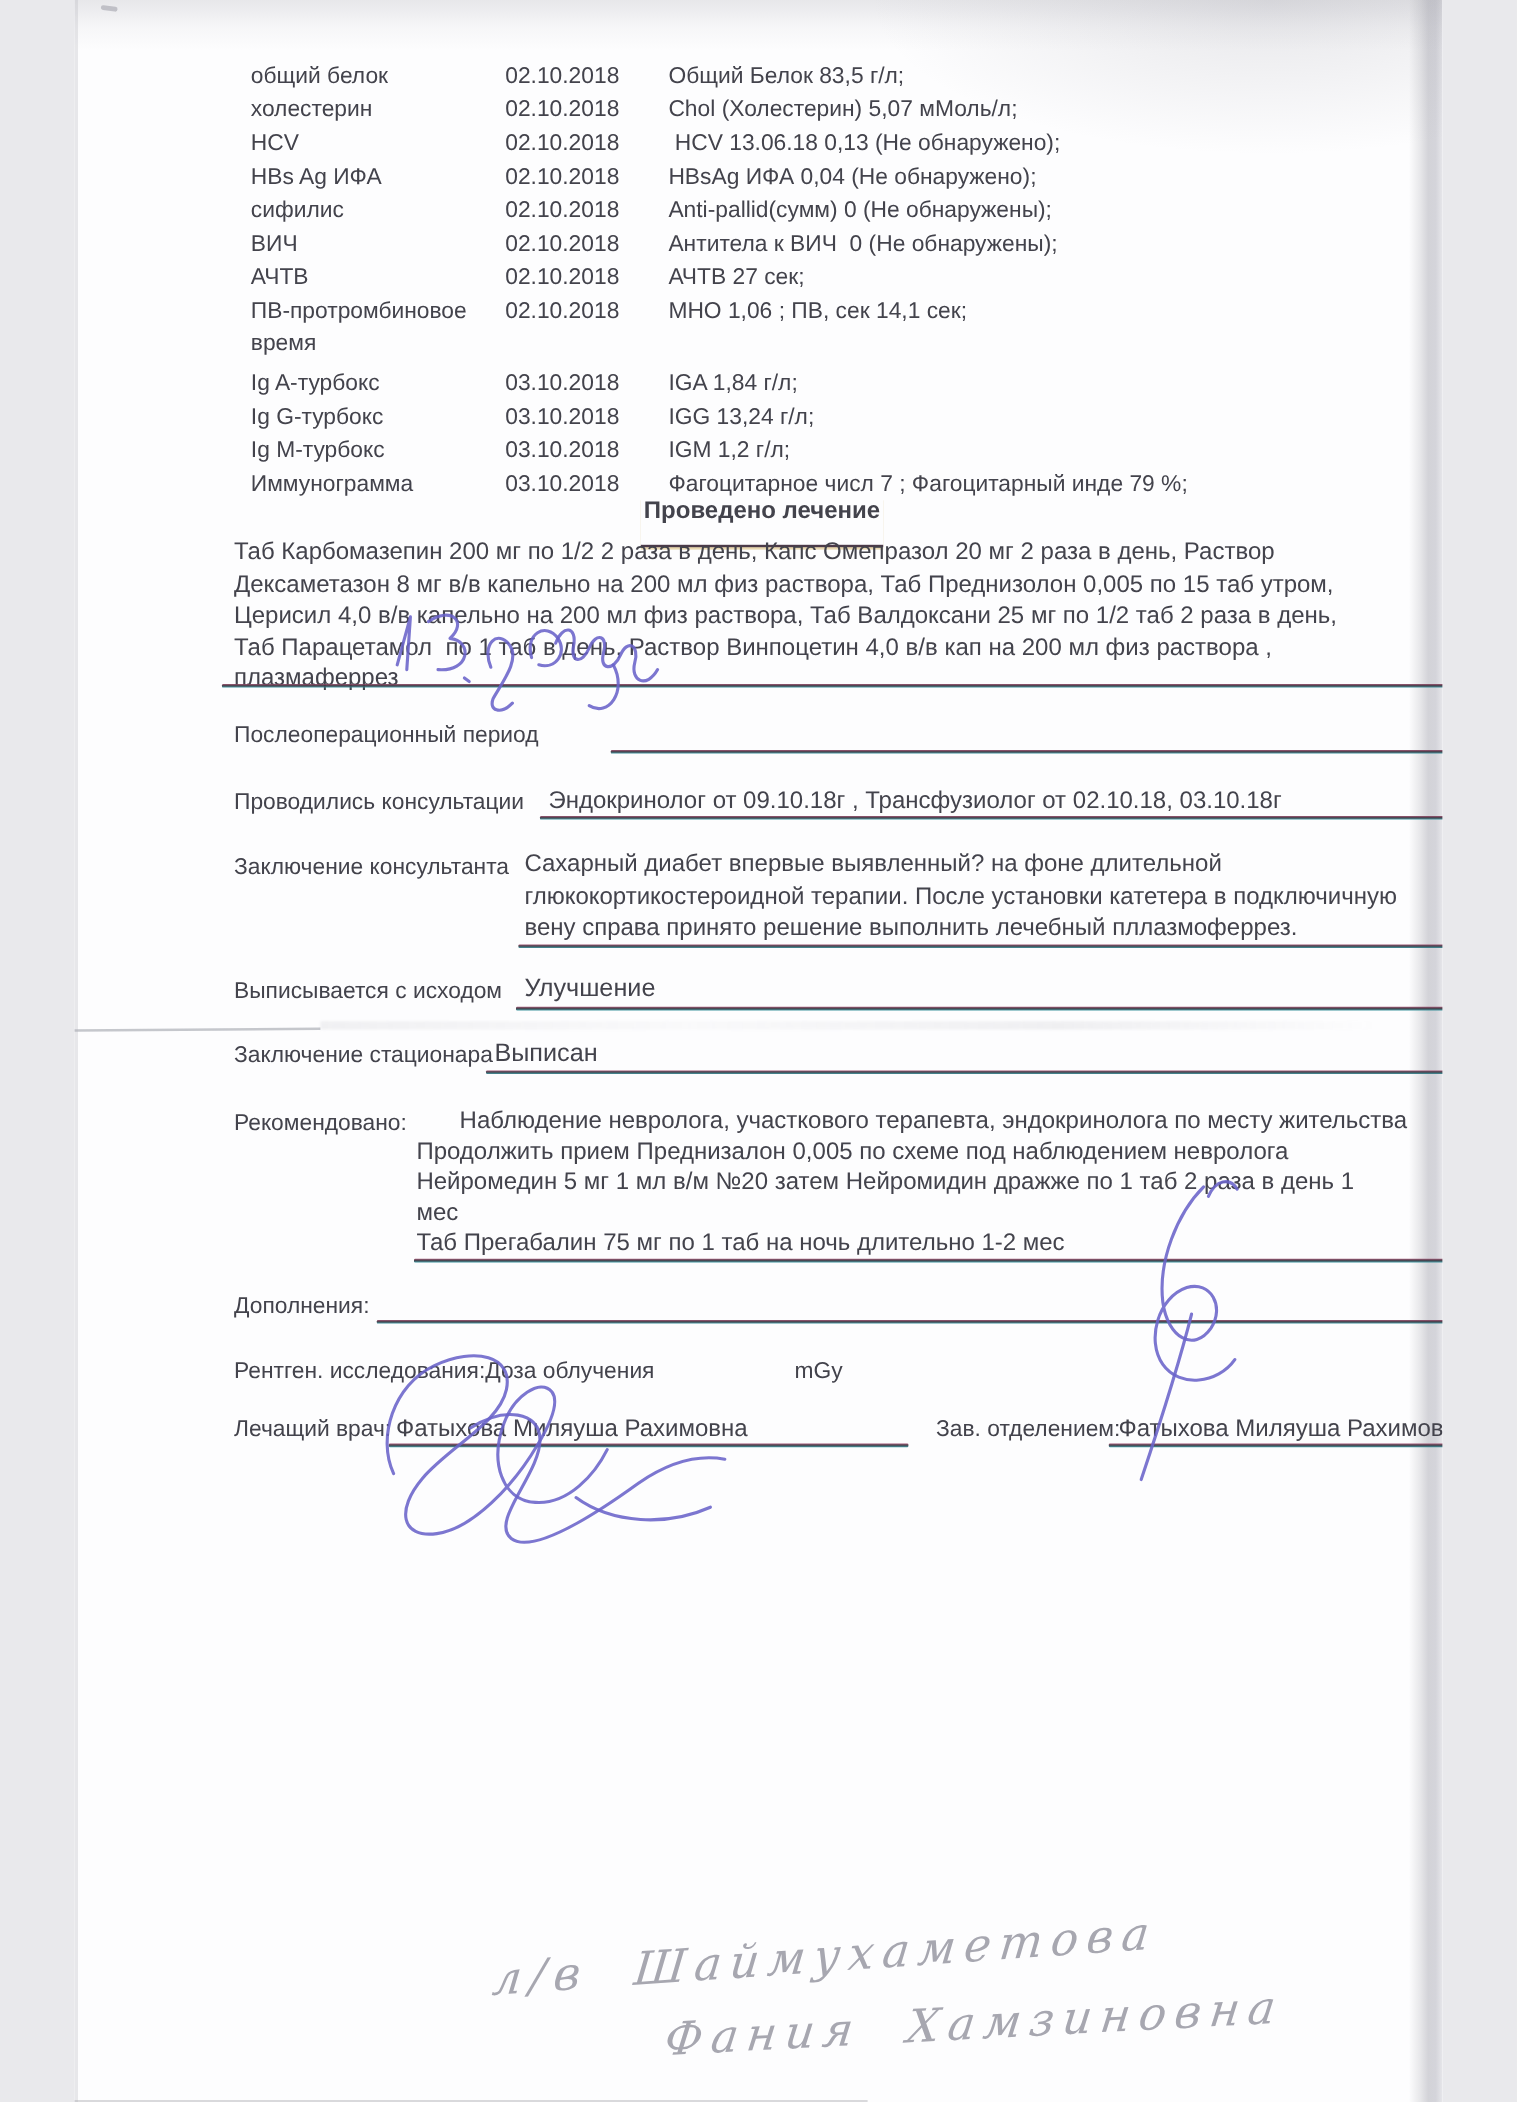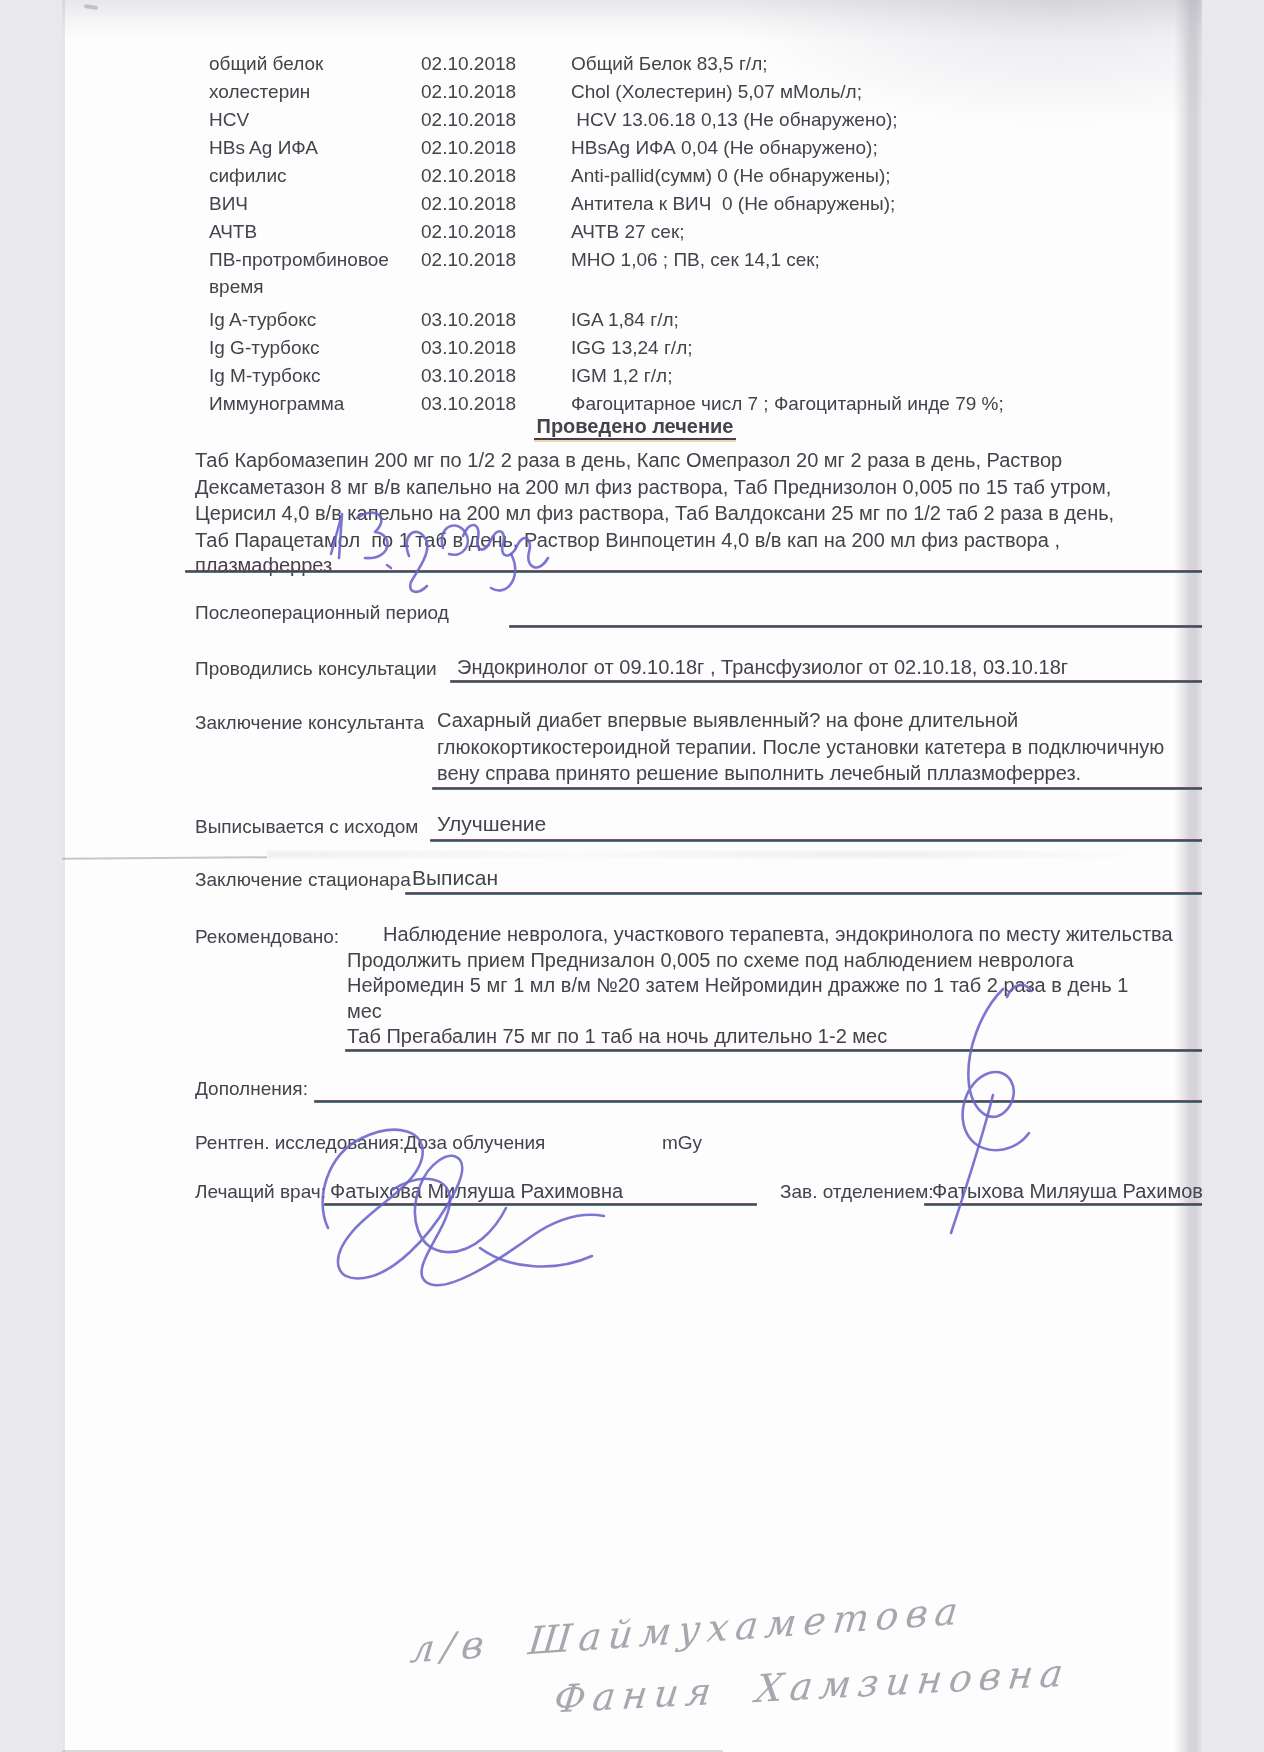--- a/index.html
+++ b/index.html
@@ -6,25 +6,25 @@
   .page{
     position:relative;width:1140px;height:1752px;margin:0 auto;
     background:#fdfdfe;overflow:hidden;
     font-family:"Liberation Sans",sans-serif;color:#43434c;
   }
   
   .labs{position:absolute;left:147px;top:50px;width:920px;font-size:19px;}
   .lab-row{display:flex;align-items:flex-start;line-height:27px;margin-bottom:1px;}
   .lab-name{width:212px;flex:0 0 212px;}
   .lab-date{width:136px;flex:0 0 136px;}
-  .lab-res{flex:1;white-space:pre;margin-left:14px;}
+  .lab-res{flex:1;white-space:pre;}
   .gap-before{margin-top:6px;}
   
   .heading{position:absolute;left:133px;top:415px;width:880px;text-align:center;font-size:20px;font-weight:bold;}
-  .heading span{border-bottom:2px solid #4c3b49;box-shadow:0 2px 0 rgba(200,160,60,.40);padding:0 3px 1px 3px;}
+  .heading span{border-bottom:2px solid #4c3b49;box-shadow:0 2px 0 rgba(200,160,60,.40);padding:0 3px 17px 3px;}
   .tline{position:absolute;left:133px;font-size:20px;line-height:26px;white-space:pre;}
   .lbl{position:absolute;font-size:19px;white-space:pre;}
   .val{position:absolute;font-size:20px;white-space:pre;}
   .val-big{position:absolute;font-size:21px;white-space:pre;}
   .uline{position:absolute;height:3px;border-radius:1px;opacity:.92;
     background:linear-gradient(180deg,#9a4a6a 0%,#3c3440 45%,#2f8d96 100%);}
   
   .ink{position:absolute;}
   .ink path{fill:none;stroke:#6a63c9;stroke-width:2.6;stroke-linecap:round;stroke-linejoin:round;opacity:.88;}
   .pencil{

